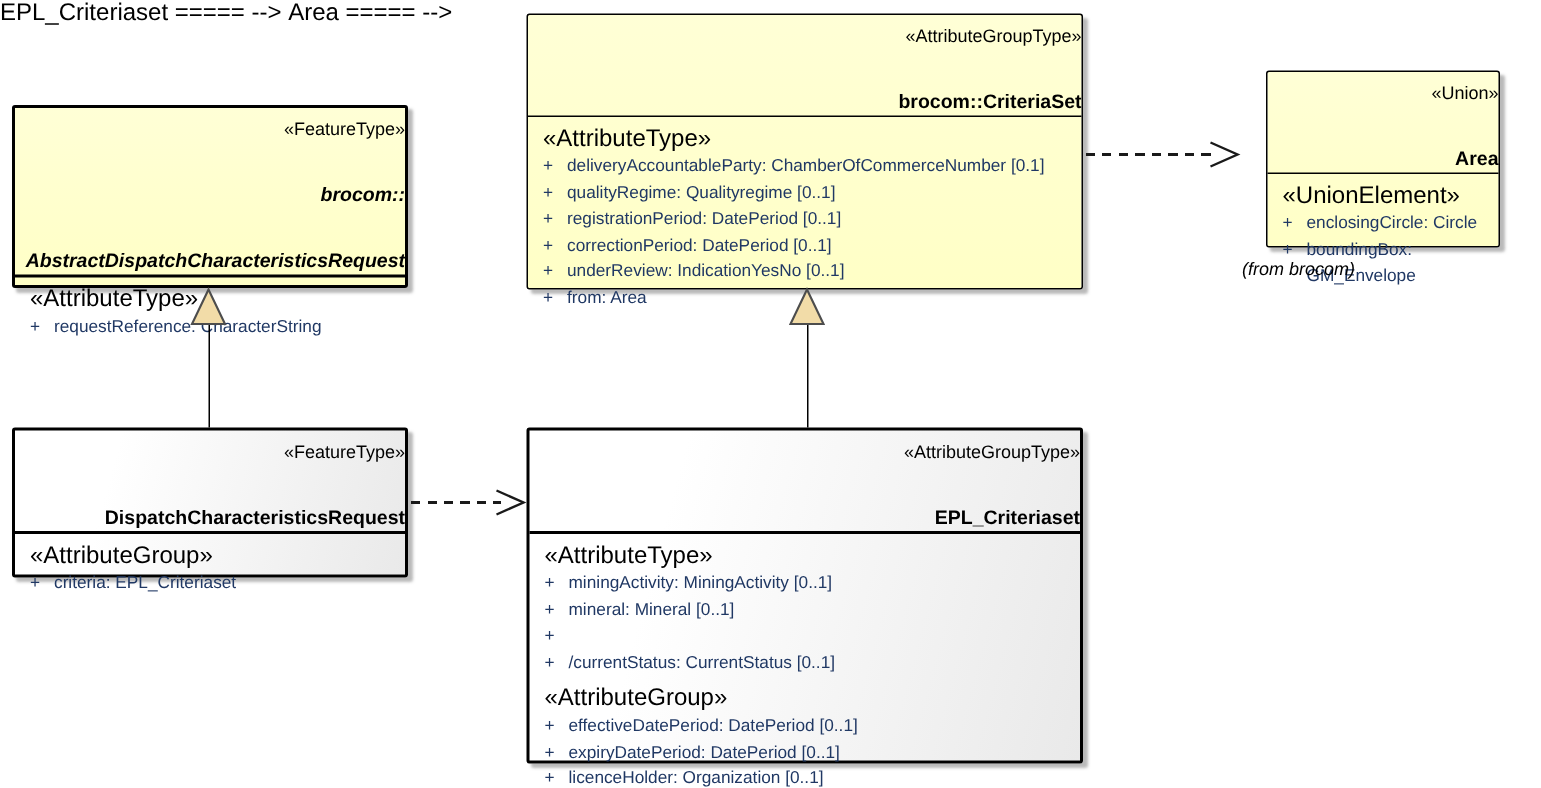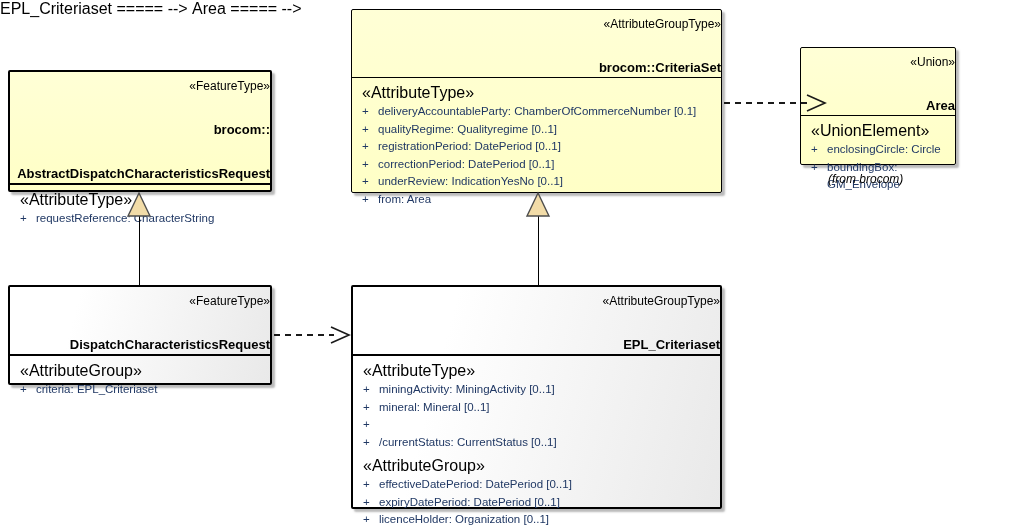--- a/index.html
+++ b/index.html
@@ -15,21 +15,21 @@
   }
   .node.thick { border-width:2px; }
   .yellow { background:linear-gradient(180deg,#ffffd6 0%,#ffffc6 100%); }
   .graygrad { background:linear-gradient(105deg,#ffffff 25%,#e9e9e9 100%); }
   .head {
     text-align:right; padding-top:6px; border-bottom:1px solid #000;
   }
   .thick .head { border-bottom-width:2px; }
   .stereo { font-size:12px; color:#000; line-height:17px; }
   .cname { font-size:13px; font-weight:bold; color:#000; line-height:18px;margin-top:26px; }
-  .cname.it { }
+  .cname.it { font-style:italic; }
   .body { padding:6px 4px 2px 10px; }
   .sect { font-size:16px; color:#000; line-height:18px; margin-bottom:1px; }
   .attr { display:flex; font-size:11.5px; color:#203864; line-height:17.5px; }
   .attr .vis { width:16px; flex:none; color:#203864; }
   .gap { height:6px; }
   .caption { position:absolute; font-size:12px; font-style:italic; color:#000; text-align:left; }
   .vline { position:absolute; width:0; border-left:1px solid #000; }
   .dash {
     position:absolute; height:2px;
     background:repeating-linear-gradient(90deg,#1a1a1a 0 6px,transparent 6px 11px);
@@ -70,21 +70,21 @@
           <span>underReview: IndicationYesNo [0..1]</span>
         </div>
       <div class="attr">
           <span class="vis">+</span>
           <span>from: Area</span>
         </div>
     </div>
   </div>
 
   
-  <div class="node yellow" style="left:800px;top:47px;width:156px;height:118px;">
+  <div class="node yellow" style="left:844px;top:47px;width:156px;height:118px;">
     <div class="head">
       <div class="stereo">«Union»</div>
       <div class="cname">Area</div>
     </div>
     <div class="body">
       <div class="sect">«UnionElement»</div>
       <div class="attr">
           <span class="vis">+</span>
           <span>enclosingCircle: Circle</span>
         </div>

